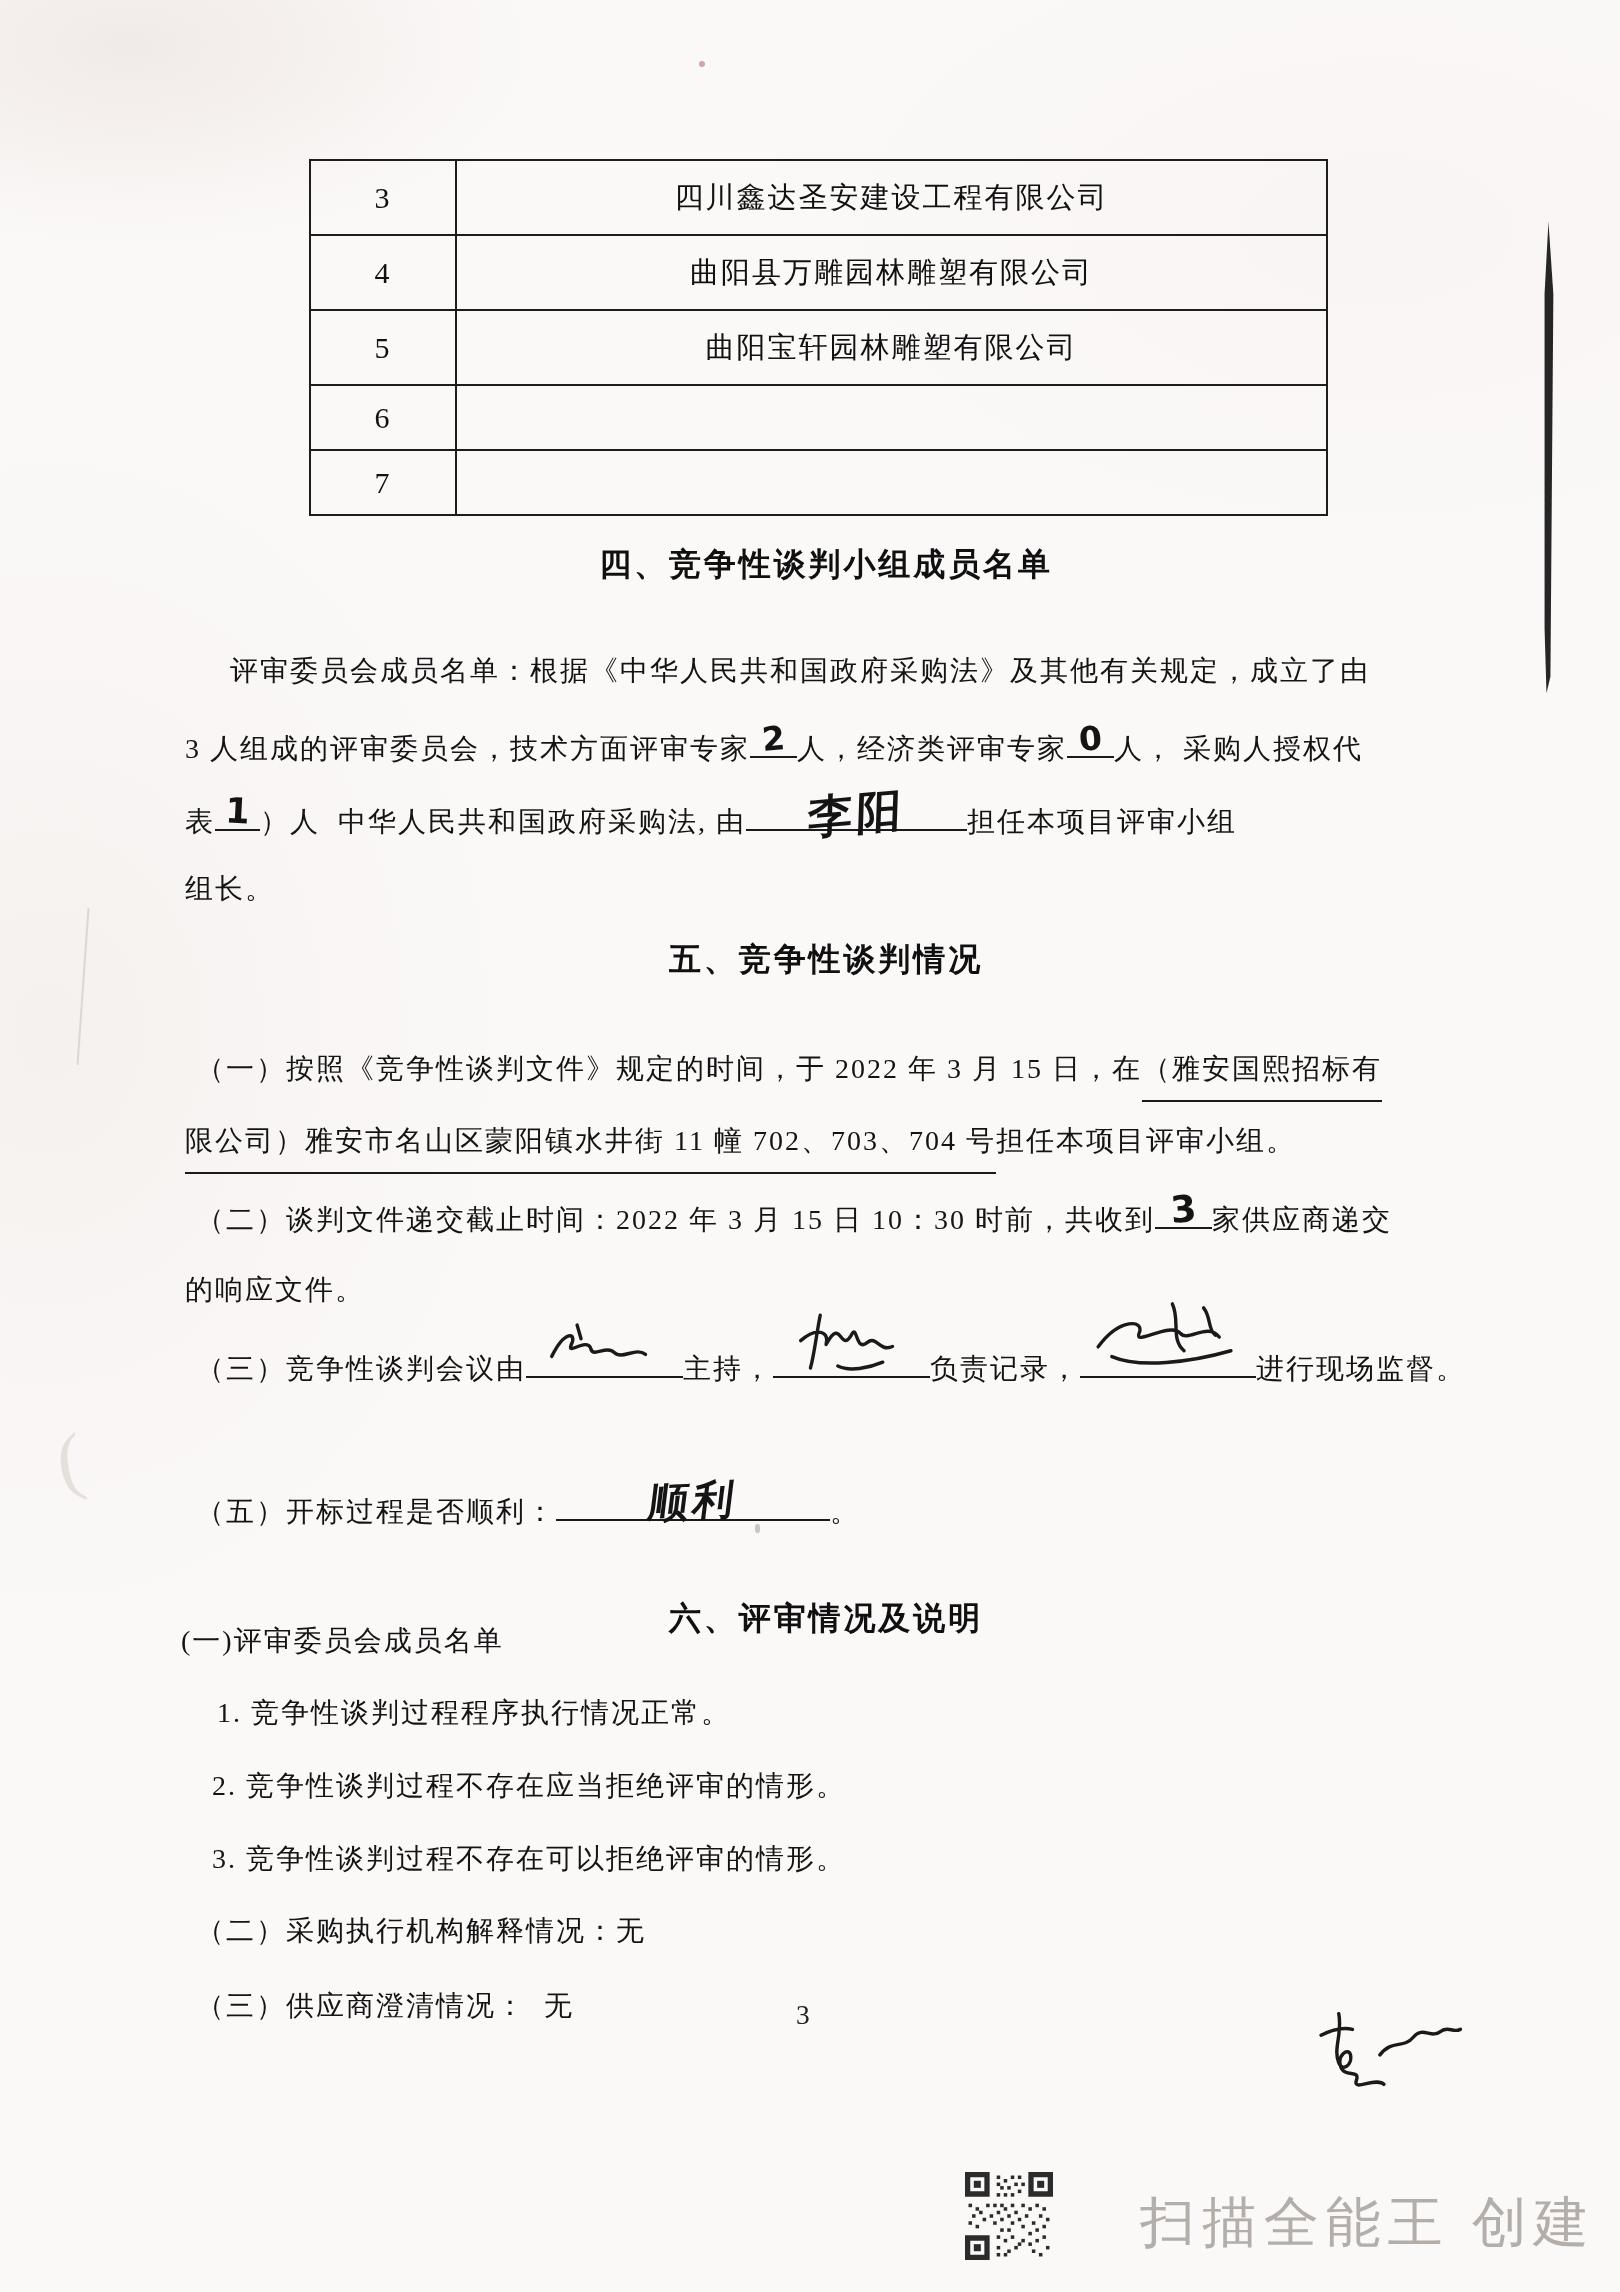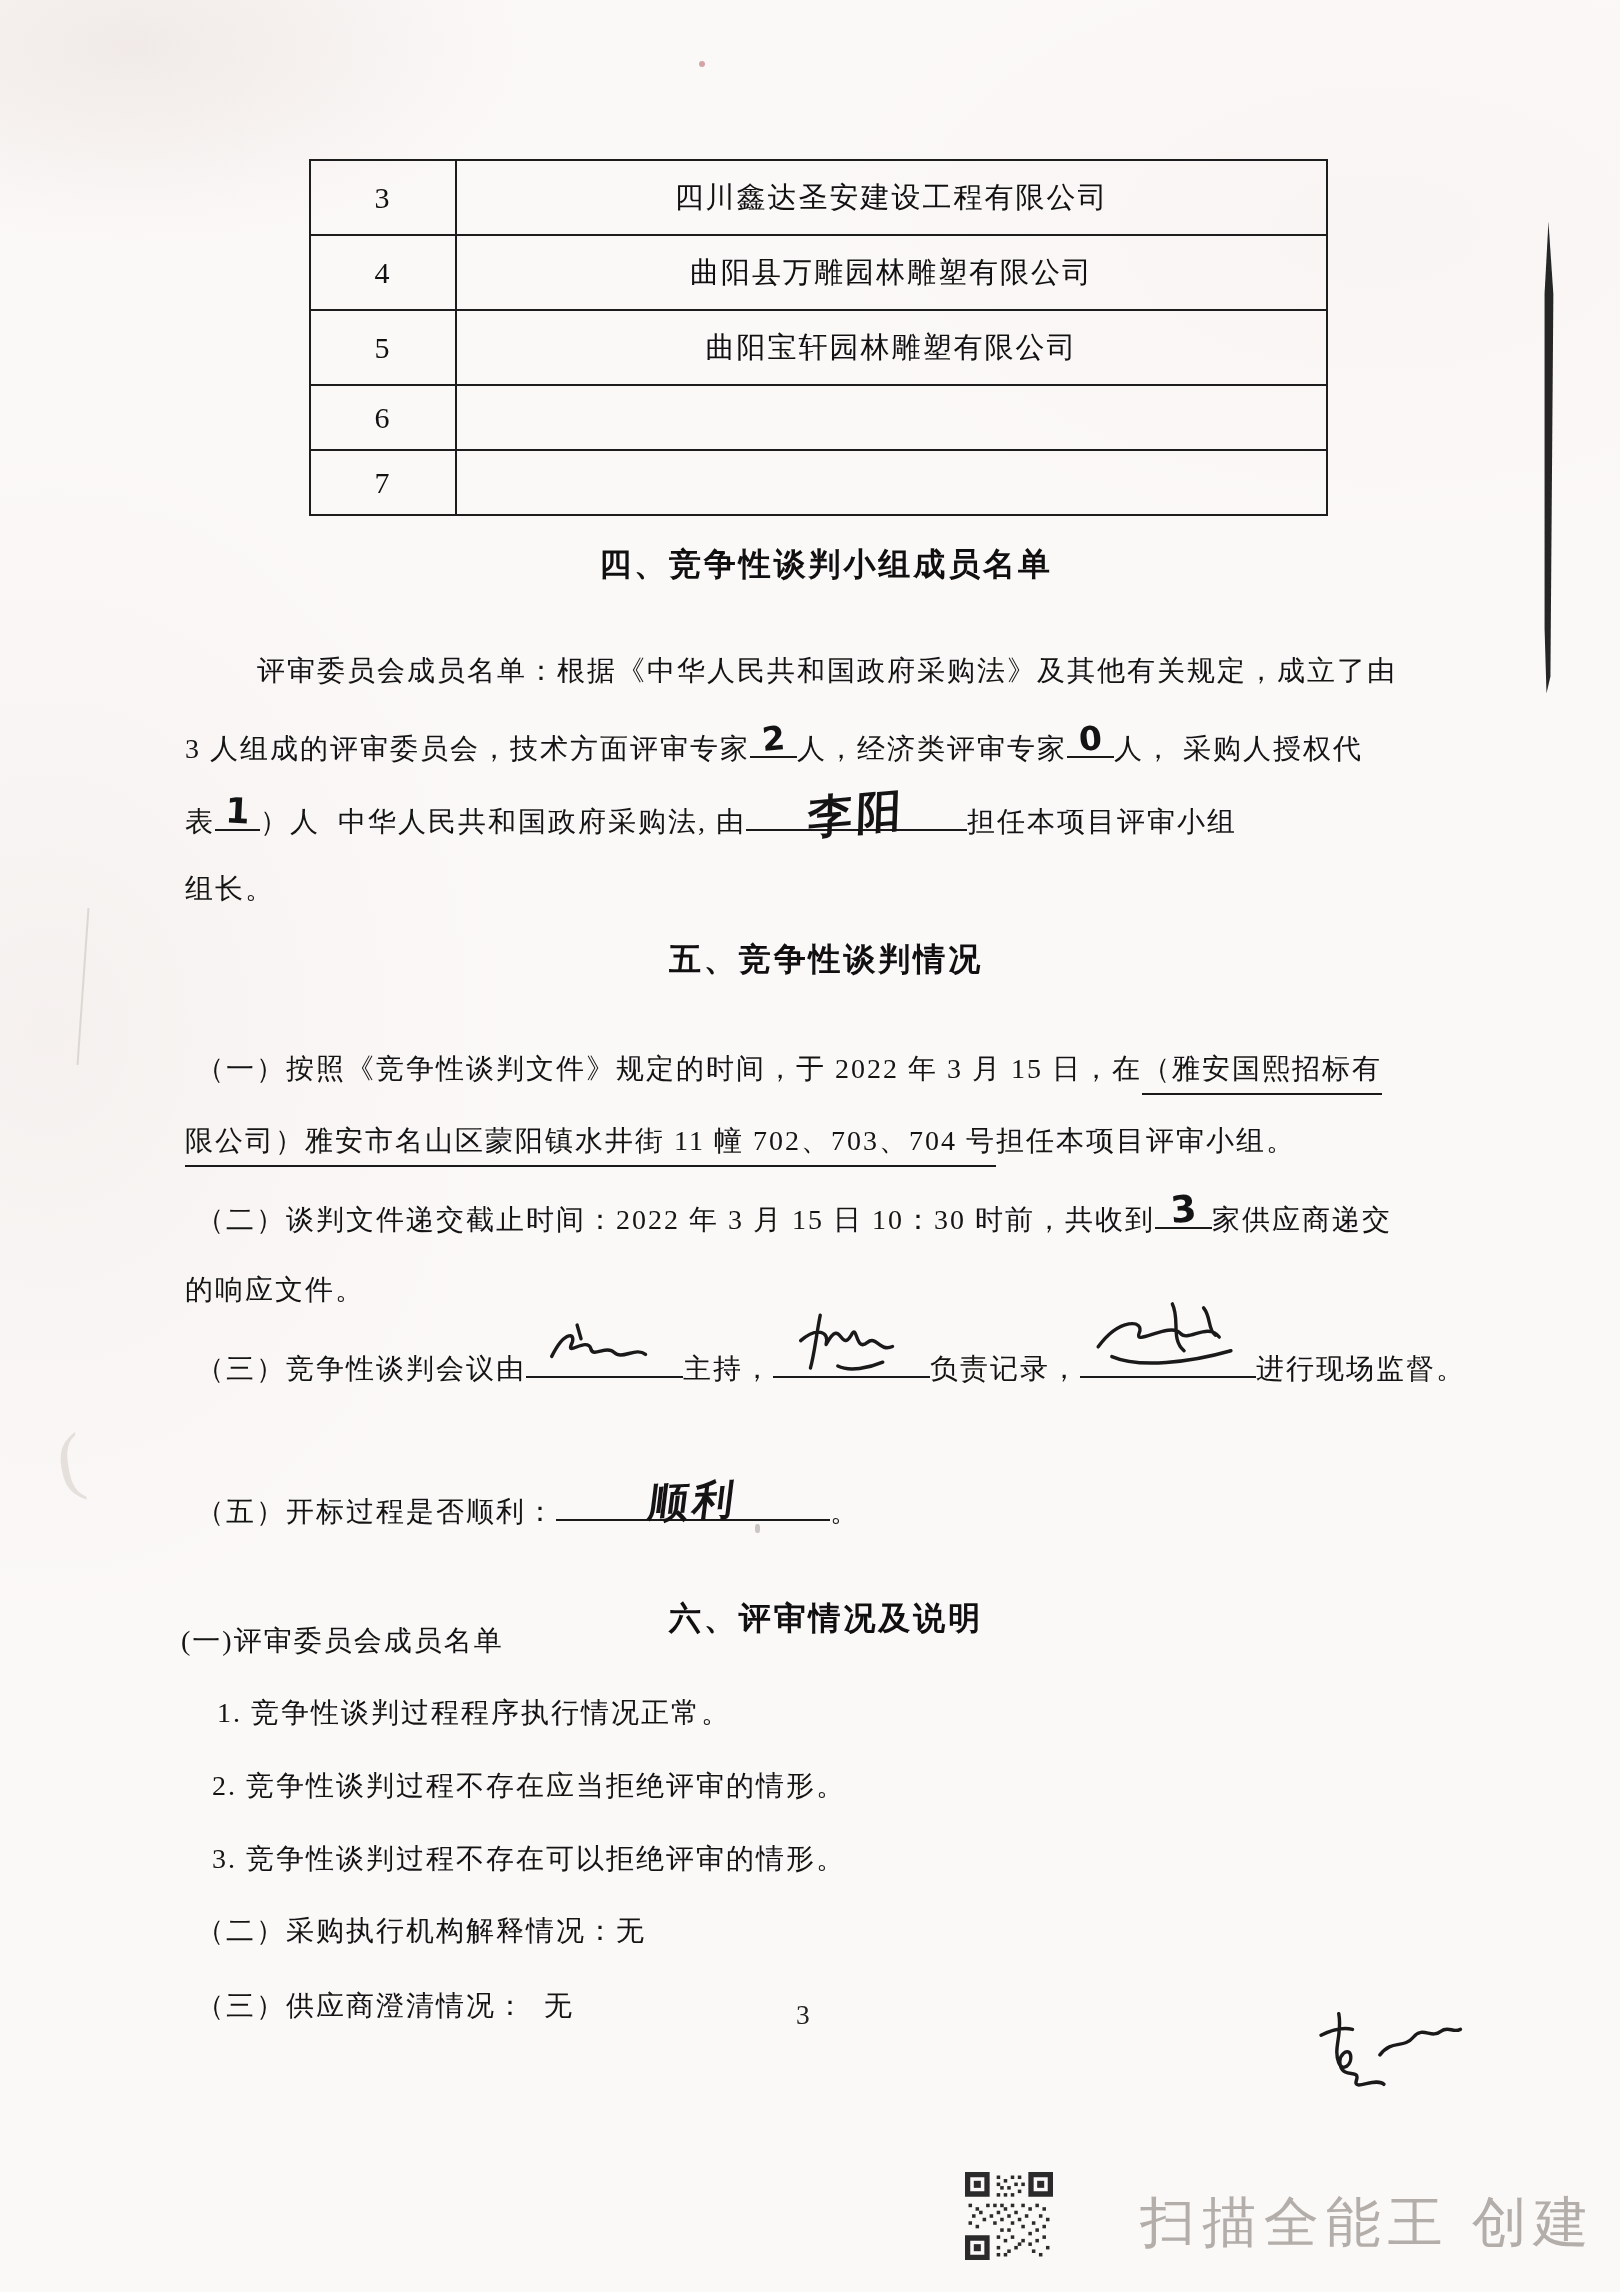--- a/index.html
+++ b/index.html
@@ -33,21 +33,21 @@
     position:absolute;left:0;width:1620px;text-align:center;
     font-family:"Liberation Sans","DejaVu Sans",sans-serif;
     font-weight:700;font-size:32px;letter-spacing:2.9px;color:#101010;
     white-space:pre;
     padding-left:16px;
   }
   .tl{
     position:absolute;font-size:28px;letter-spacing:2px;color:#141414;
     white-space:pre;line-height:39px;
   }
-  .u{border-bottom:2.5px solid #1a1a1a;padding-bottom:9px;}
+  .u{border-bottom:2.5px solid #1a1a1a;padding-bottom:16px;}
   .blank{
     display:inline-block;position:relative;
     border-bottom:2.5px solid #1a1a1a;
     height:33px;vertical-align:baseline;text-align:center;
   }
   .hw-digit{
     position:absolute;left:0;right:0;bottom:-2px;
     font-family:"DejaVu Sans",sans-serif;font-weight:600;font-size:33px;
     transform:rotate(-5deg);letter-spacing:0;
   }
@@ -100,21 +100,21 @@
     </tr>
     <tr>
       <td class="num-cell">7</td>
       <td></td>
     </tr>
   </tbody>
     </table>
 
   <div class="hd" style="top:543px;">四、竞争性谈判小组成员名单</div>
 
-  <div class="tl" style="left:221px;top:612px;">
+  <div class="tl" style="left:194px;top:612px;">
     <span>评审委员会成员名单：根据《中华人民共和国政府采购法》及其他有关规定，成立了由</span>
   </div>
 
   <div class="tl" style="left:149px;top:684px;">
     <span>3 人组成的评审委员会，技术方面评审专家</span><span class="blank" style="width:47px;"><span class="hw-digit">2</span></span><span>人，经济类评审专家</span><span class="blank" style="width:47px;"><span class="hw-digit">0</span></span><span>人， 采购人授权代</span>
   </div>
 
   <div class="tl" style="left:149px;top:757px;">
     <span>表</span><span class="blank" style="width:45px;"><span class="hw-digit" style="transform:rotate(3deg);font-size:35px;">1</span></span><span>）人  中华人民共和国政府采购法, 由</span><span class="blank" style="width:221px;"><span class="hw-name" style="font-size:45px;bottom:-3.9px;">李阳</span></span><span>担任本项目评审小组</span>
   </div>

